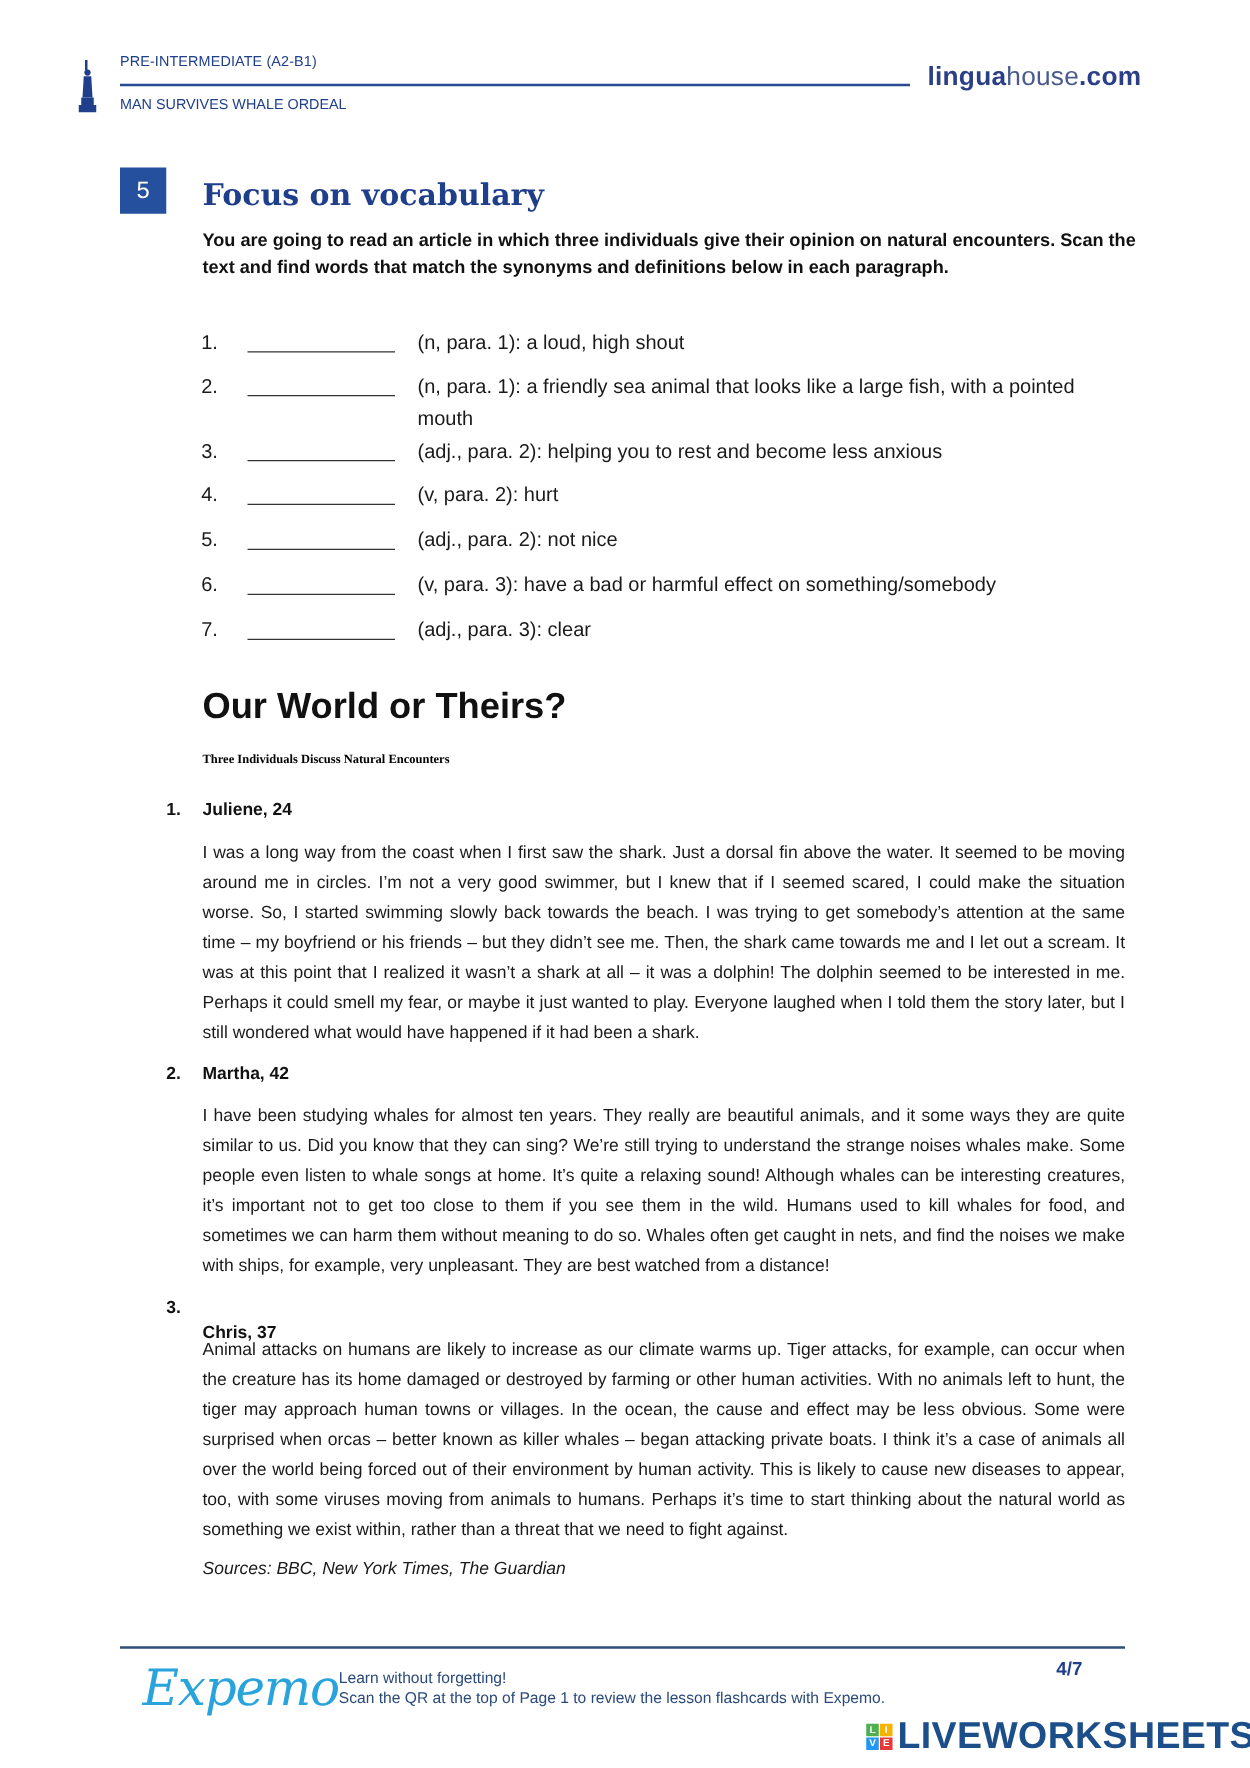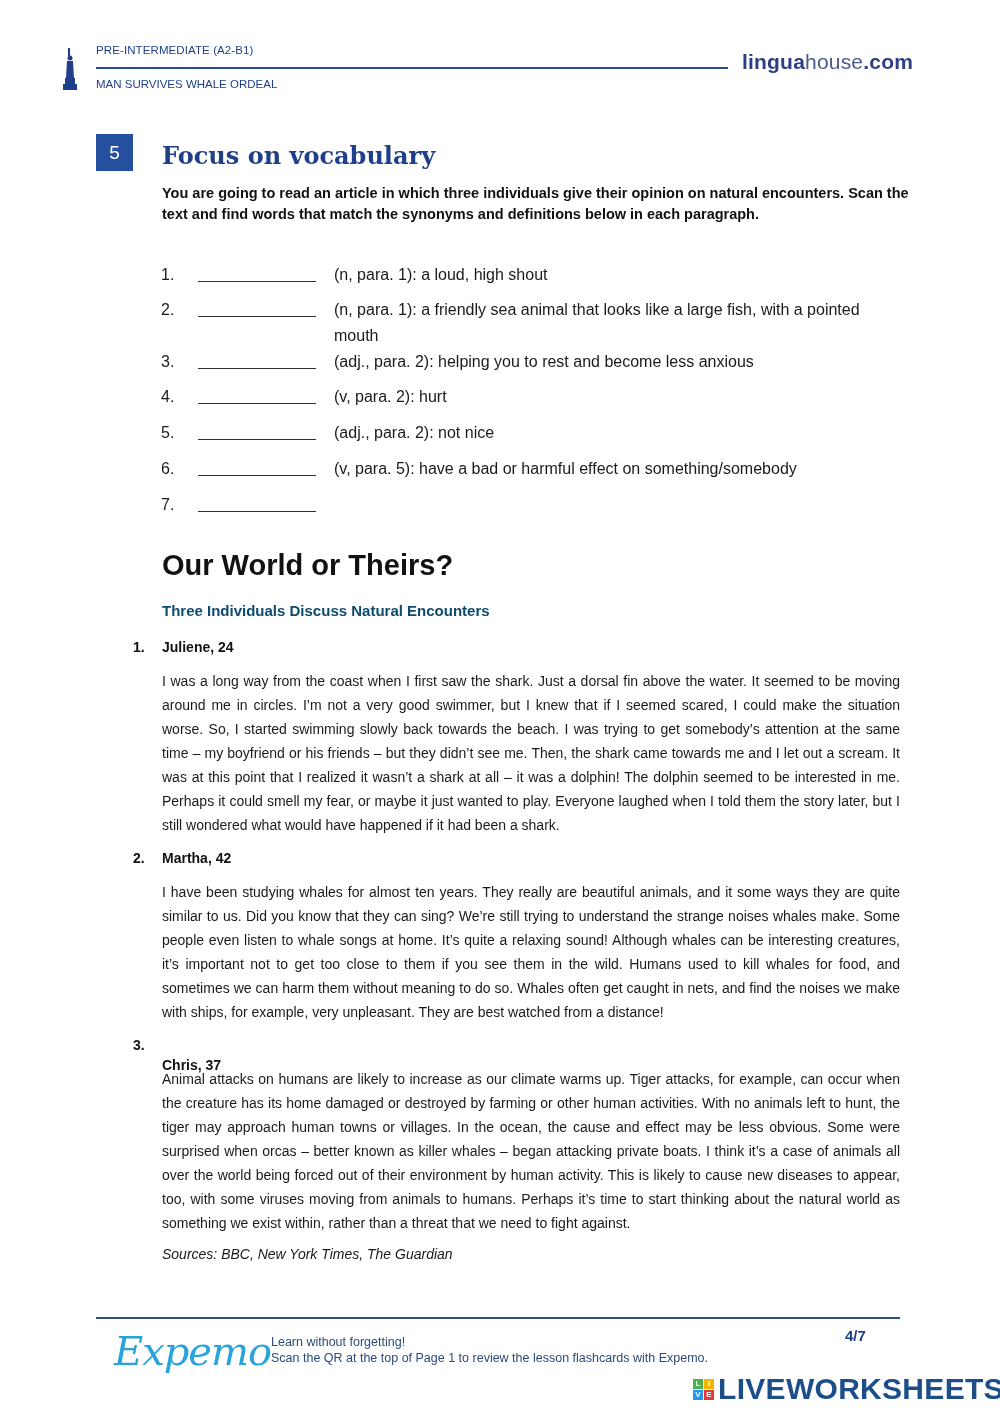--- a/index.html
+++ b/index.html
@@ -24,21 +24,21 @@
 
   
   .vocab { position: absolute; left: 161px; top: 262px; width: 740px; }
   .vitem { position: relative; font-size: 16px; line-height: 26px; color: #1a1a1a; }
   .vnum { position: absolute; left: 0; top: 0; }
   .vblank { position: absolute; left: 37px; top: 19px; width: 118px; height: 1px; background: #333; }
   .vdef { margin-left: 173px; }
 
   
   .art-title { position: absolute; left: 162px; top: 549px; font-size: 29px; font-weight: bold; color: #111; }
-  .art-sub { position: absolute; left: 162px; top: 602px; font-size: 15px; font-weight: bold; color: #0c4a6e; }
+  .art-sub { position: absolute; left: 162px; top: 602px; font-size: 10px; font-weight: bold; color: #000000; font-family: Liberation Serif, serif; }
   .p-num { position: absolute; left: 133px; font-size: 14px; font-weight: bold; color: #111; }
   .p-name { position: absolute; left: 162px; font-size: 14px; font-weight: bold; color: #111; }
   .p-body { position: absolute; left: 162px; width: 738px; font-size: 14px; line-height: 24px; text-align: justify; color: #1a1a1a; }
   .sources { position: absolute; left: 162px; top: 1246px; font-size: 14px; font-style: italic; color: #1a1a1a; }
 
   
   .ft-line { position: absolute; left: 96px; top: 1317px; width: 804px; height: 2px; background: #2f4e7a; }
   .expemo { position: absolute; left: 114px; top: 1328px; font-family: "DejaVu Serif", serif; font-style: italic; font-size: 40px; color: #29a3dc; letter-spacing: -1px; }
   .ft-text { position: absolute; left: 271px; top: 1334px; font-size: 12.5px; line-height: 16px; color: #2a4a7a; }
   .ft-text .small { font-size: 11px; }
@@ -91,25 +91,26 @@
     <div class="vdef">(v, para. 2): hurt</div>
   </div>
   <div class="vitem" style="margin-bottom:10px;">
     <span class="vnum">5.</span>
     <span class="vblank"></span>
     <div class="vdef">(adj., para. 2): not nice</div>
   </div>
   <div class="vitem" style="margin-bottom:10px;">
     <span class="vnum">6.</span>
     <span class="vblank"></span>
-    <div class="vdef">(v, para. 5): have a bad or harmful effect on something/somebody</div>
+    <div class="vdef">(v, para. 3): have a bad or harmful effect on something/somebody</div>
   </div>
   <div class="vitem">
     <span class="vnum">7.</span>
     <span class="vblank"></span>
+    <div class="vdef">(adj., para. 3): clear</div>
   </div>
 </div>
 
 <div class="art-title">Our World or Theirs?</div>
 <div class="art-sub">Three Individuals Discuss Natural Encounters</div>
 
 <div class="p-num" style="top:639px;">1.</div>
 <div class="p-name" style="top:639px;">Juliene, 24</div>
 <div class="p-body" style="top:669px;">I was a long way from the coast when I first saw the shark.  Just a dorsal fin above the water.  It seemed to be moving around me in circles. I’m not a very good swimmer, but I knew that if I seemed scared, I could make the situation worse. So, I started swimming slowly back towards the beach. I was trying to get somebody’s attention at the same time – my boyfriend or his friends – but they didn’t see me. Then, the shark came towards me and I let out a scream. It was at this point that I realized it wasn’t a shark at all – it was a dolphin! The dolphin seemed to be interested in me. Perhaps it could smell my fear, or maybe it just wanted to play. Everyone laughed when I told them the story later, but I still wondered what would have happened if it had been a shark.</div>
 

